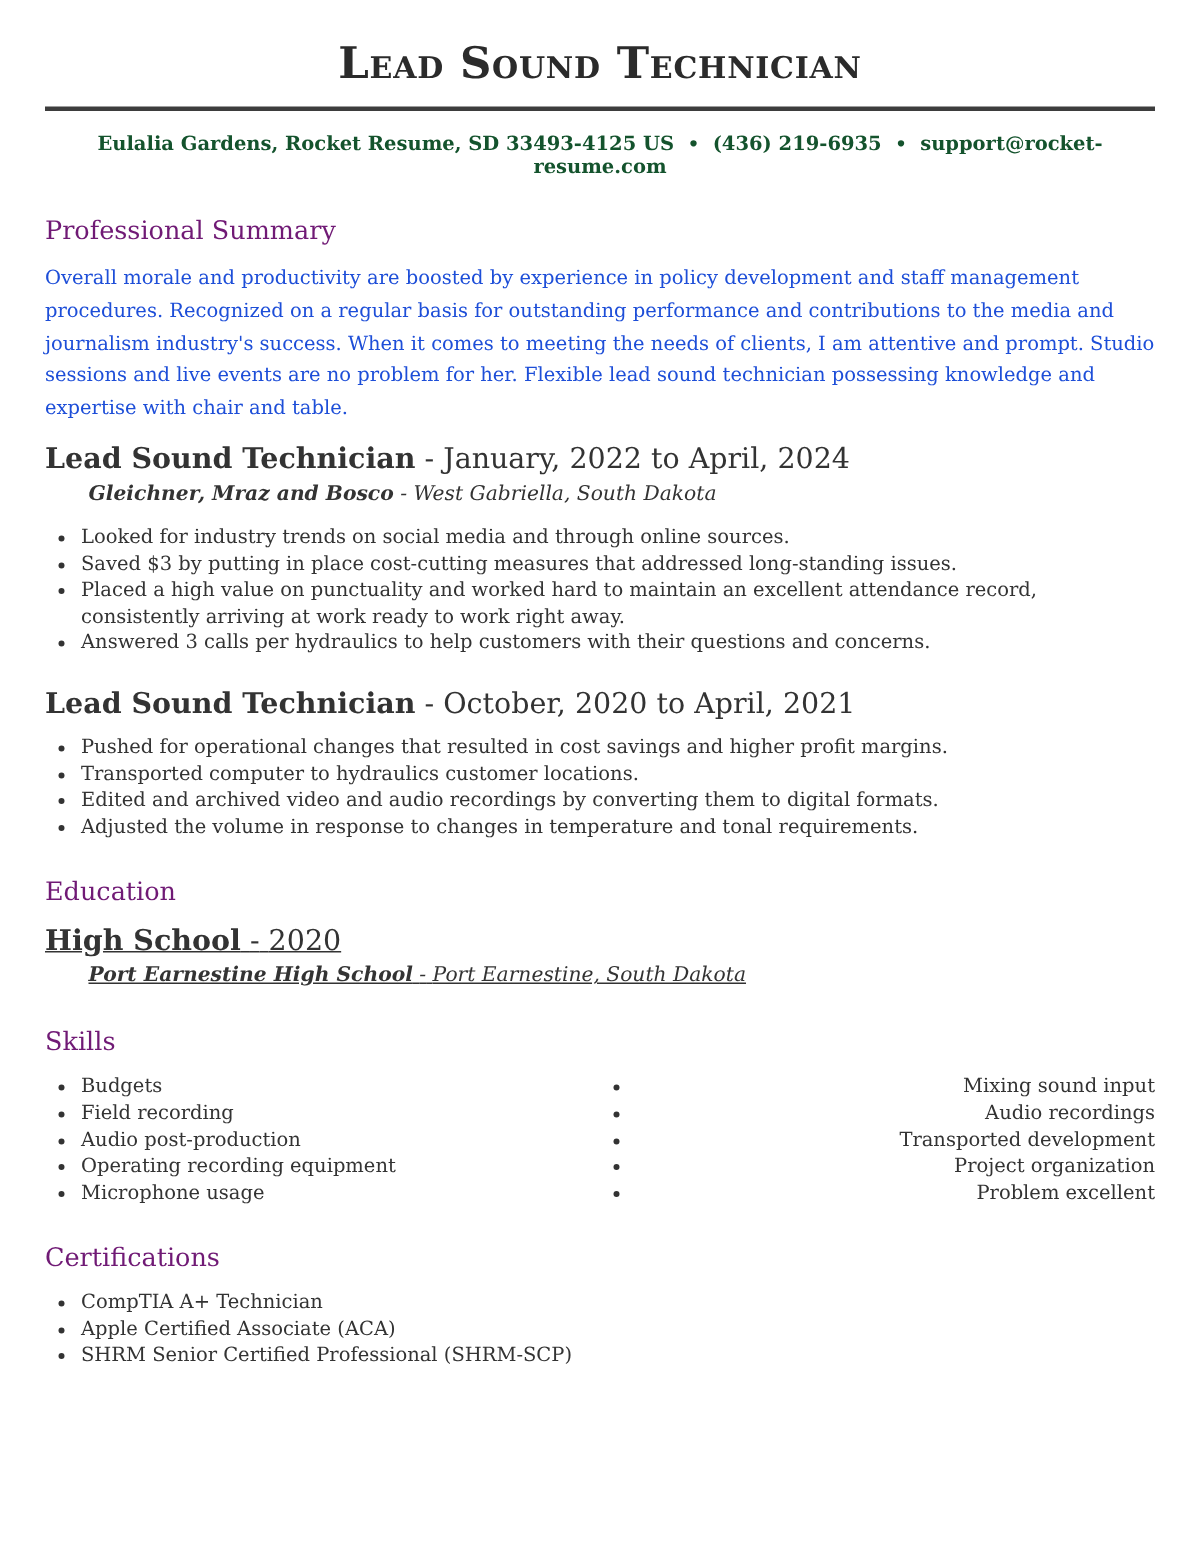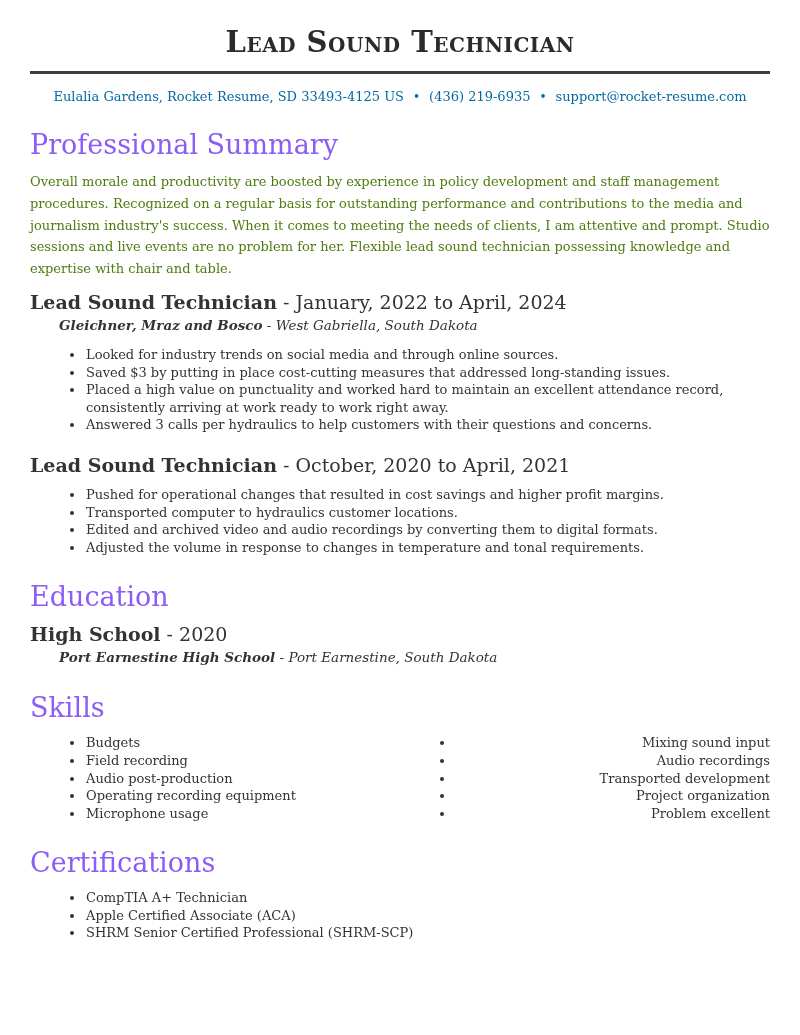--- a/index.html
+++ b/index.html
@@ -24,52 +24,53 @@
   .divider {
     margin-top: 12px;
     height: 3px;
     border-top: 1px solid #3d3d3d;
     border-bottom: 2px solid #3d3d3d;
   }
   .contact-line {
     margin-top: 15px;
     text-align: center;
     font-size: 13px;
-    color: #0369a1;
+    color: #14532d;
+    font-weight: bold;
   }
   .contact-line .dot { padding: 0 9px; font-size: 12px; }
 
   h2.section-heading {
     margin-top: 25px;
-    font-size: 27px;
+    font-size: 17px;
     font-weight: 400;
-    color: #8b5cf6;
+    color: #701a75;
   }
   .summary-text {
     margin-top: 11px;
     font-size: 13px;
     line-height: 21.8px;
-    color: #4d7c0f;
+    color: #1d4ed8;
   }
 
   .job { margin-top: 13px; }
   .job + .job { margin-top: 22px; }
   .line-1 { font-size: 19px; line-height: 19px; }
   .line-2 { font-size: 13.5px; line-height: 19px; margin-top: 4px; font-style: italic; margin-left: 29px; }
   .b { font-weight: 700; }
   .bi { font-weight: 700; font-style: italic; }
 
   ul.bullets {
     margin: 11px 0 0 0;
     padding-left: 23px;
     font-size: 13px;
   }
-  ul.bullets li { line-height: 17.6px; padding-left: 1px; margin-left: 32px; }
+  ul.bullets li { line-height: 17.6px; padding-left: 1px; }
 
-  .edu-block { margin-top: 13px; }
+  .edu-block { margin-top: 13px; text-decoration: underline; }
 
   .skills-cols { display: flex; }
   .skills-cols ul { width: 50%; }
   .skills-cols ul.col-right { margin-left: 0; text-align: right; }
 
   .cert-list li { line-height: 17.9px; }
 </style>
 </head>
 <body>
 

